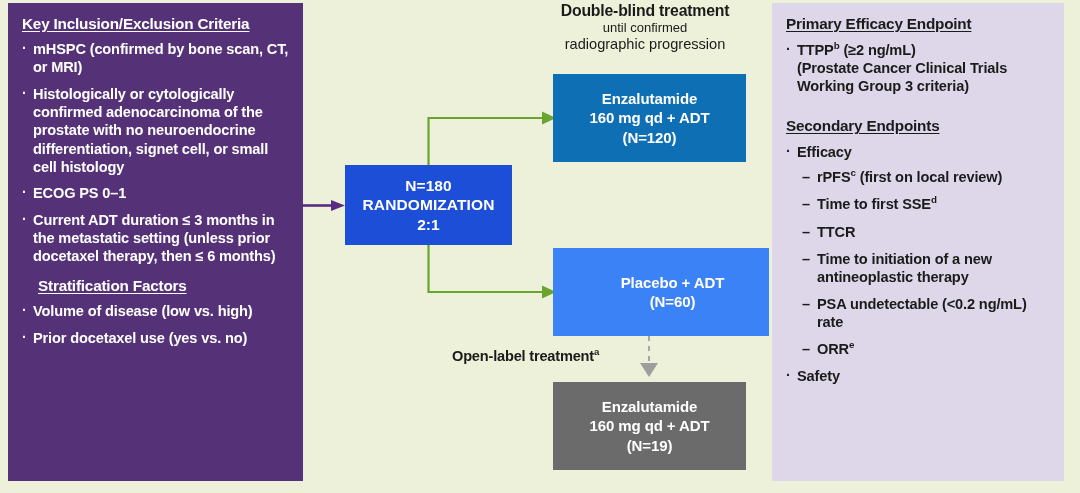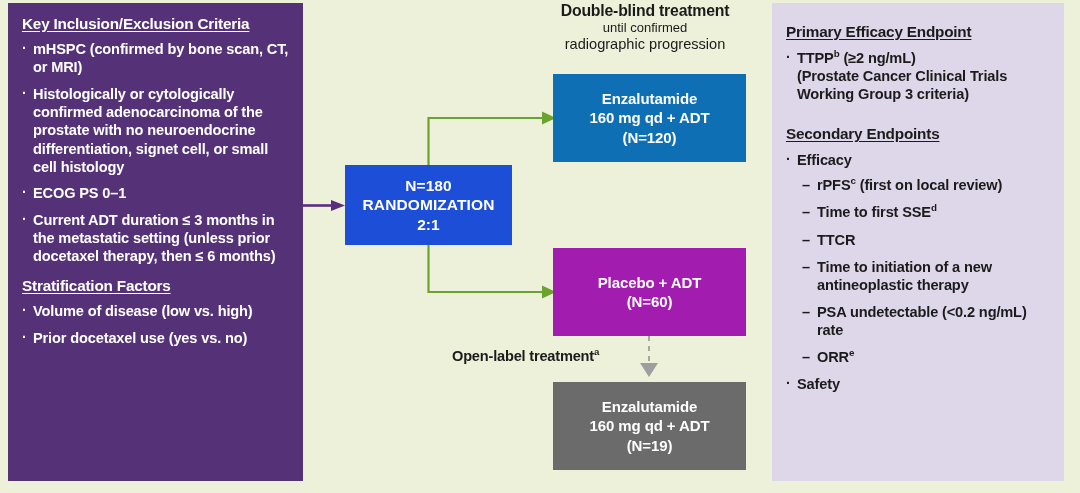--- a/index.html
+++ b/index.html
@@ -33,21 +33,21 @@
   }
   .lp-heading {
     font-size: 15.3px;
     font-weight: bold;
     text-decoration: underline;
     text-underline-offset: 2px;
     letter-spacing: -0.2px;
     margin-bottom: 7px;
     white-space: nowrap;
   }
-  .lp-heading.second { margin-top: 12px; }
+  .lp-heading.second { margin-top: 12px; margin-left: 16px; }
   .bullet-row {
     display: flex;
     align-items: flex-start;
     font-size: 14.6px;
     font-weight: bold;
     line-height: 1.255;
     margin-bottom: 8px;
     letter-spacing: -0.15px;
   }
   .bullet-row .dot {
@@ -115,21 +115,22 @@
     font-weight: bold;
     line-height: 1.27;
     letter-spacing: -0.1px;
   }
   .tbox-enz-top {
     left: 553px; top: 74px; width: 193px; height: 88px;
     background: #0f6fb5;
   }
   .tbox-placebo {
     left: 553px; top: 248px; width: 193px; height: 88px;
-    background: #a21caf;
+    background: #3b82f6;
+    padding-left: 23px;
   }
   .tbox-enz-bottom {
     left: 553px; top: 382px; width: 193px; height: 88px;
     background: #6b6b6b;
   }
 
   
   .connectors {
     position: absolute;
     left: 0; top: 0;
@@ -152,21 +153,21 @@
   
   .right-panel {
     position: absolute;
     left: 772px;
     top: 3px;
     width: 292px;
     height: 478px;
     background: #ded7e9;
     color: #1b1b1b;
     box-sizing: border-box;
-    padding: 20px 10px 6px 14px;
+    padding: 12px 10px 6px 14px;
   }
   .rp-heading {
     font-size: 15.3px;
     font-weight: bold;
     text-decoration: underline;
     text-underline-offset: 2px;
     letter-spacing: -0.2px;
     margin-bottom: 8px;
     white-space: nowrap;
   }

